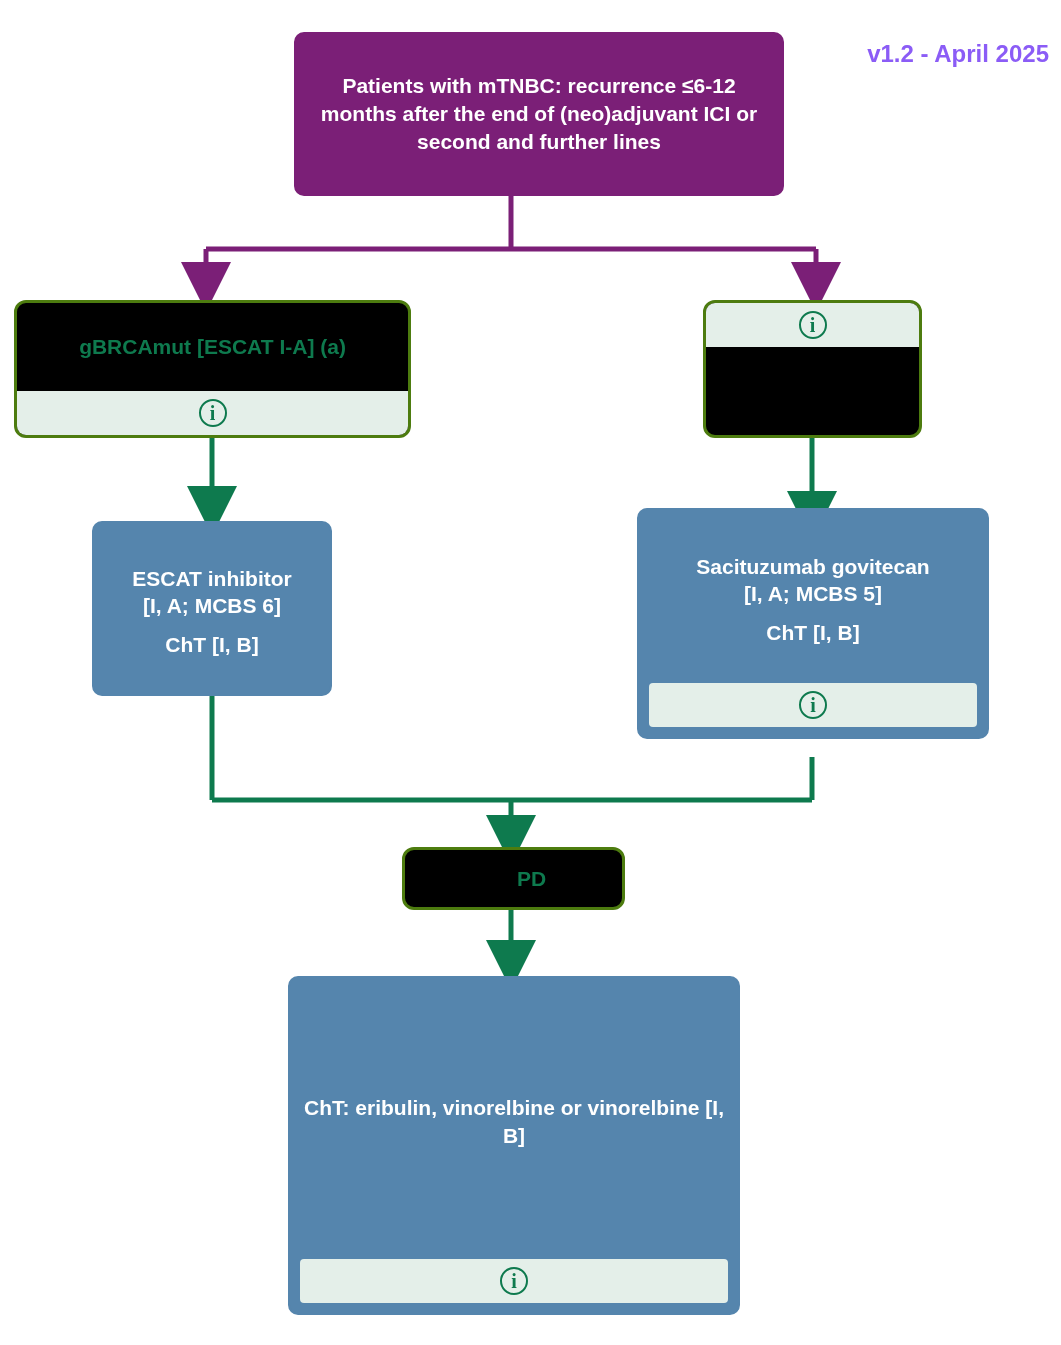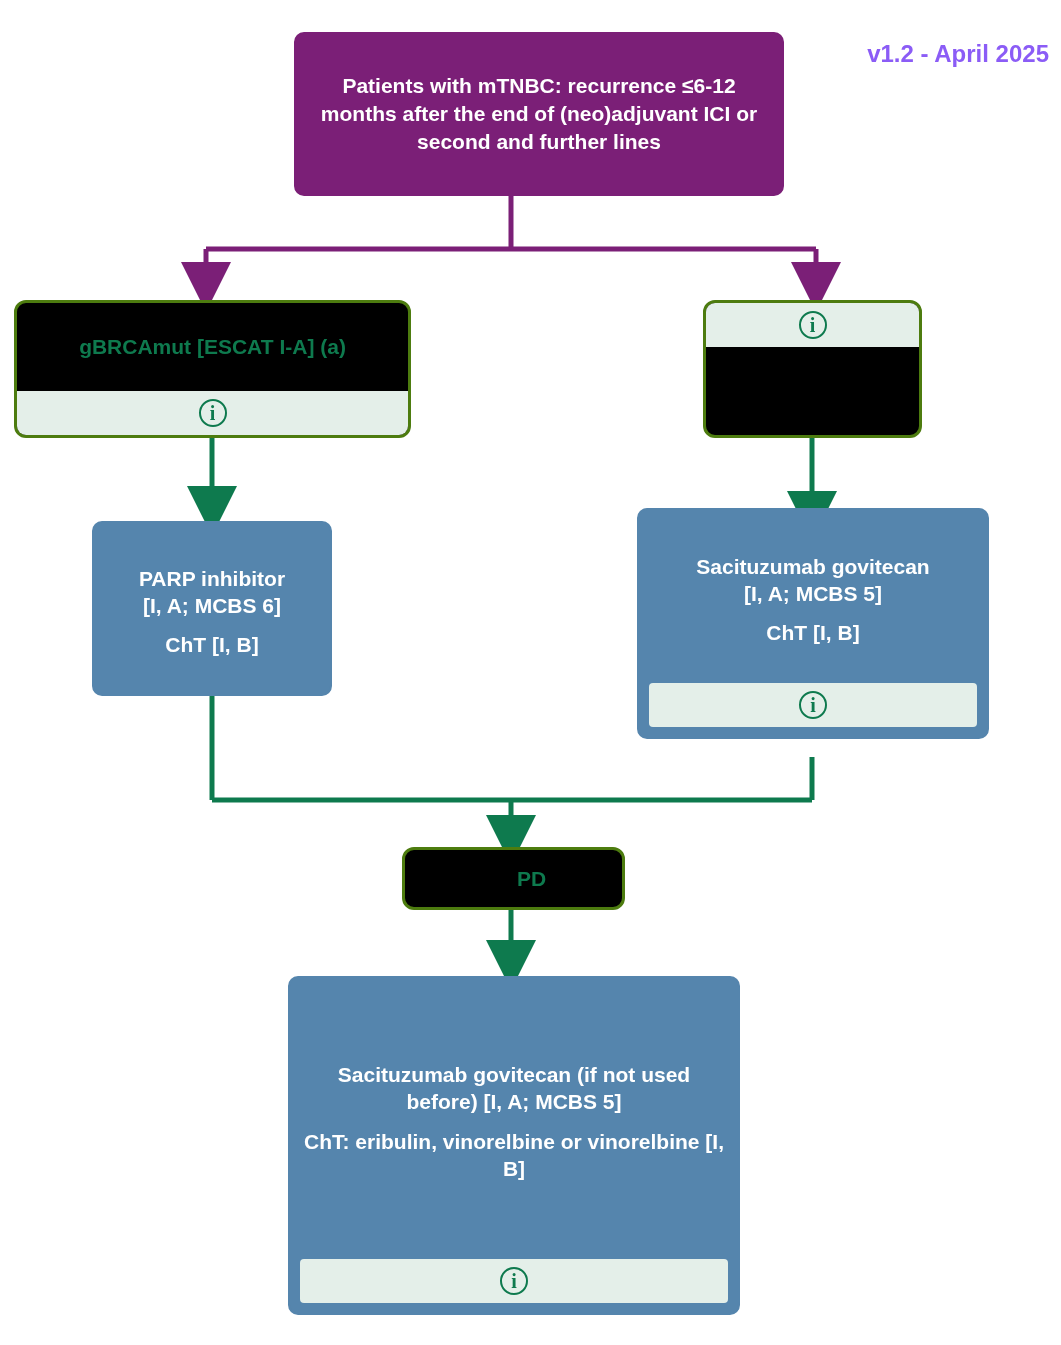--- a/index.html
+++ b/index.html
@@ -191,21 +191,21 @@
 
   <div class="node node-green" style="left:703px; top:300px; width:219px; height:138px;">
     <div class="info-strip">
       <span class="info-icon">i</span>
     </div>
   </div>
 
   <div class="node node-blue" style="left:92px; top:521px; width:240px; height:175px;">
     <div class="label-area">
       <p class="para">
-        <span>PARP inhibitor</span><br>
+        <span>ESCAT inhibitor</span><br>
         <span>[I, A; MCBS 6]</span>
       </p>
       <p class="para">ChT [I, B]</p>
     </div>
   </div>
 
   <div class="node node-blue" style="left:637px; top:508px; width:352px; height:231px;">
     <div class="label-area">
       <p class="para">
         <span>Sacituzumab govitecan</span><br>
@@ -219,21 +219,20 @@
   </div>
 
   <div class="node node-green" style="left:402px; top:847px; width:223px; height:63px; justify-content:center;padding-left:36px;">
     <div class="label-area">
       <span>PD</span>
     </div>
   </div>
 
   <div class="node node-blue" style="left:288px; top:976px; width:452px; height:339px;">
     <div class="label-area">
-      <p class="para">Sacituzumab govitecan (if not used before) [I, A; MCBS 5]</p>
       <p class="para">ChT: eribulin, vinorelbine or vinorelbine [I, B]</p>
     </div>
     <div class="info-strip">
       <span class="info-icon">i</span>
     </div>
   </div>
 
 </div>
 
 </body></html>

